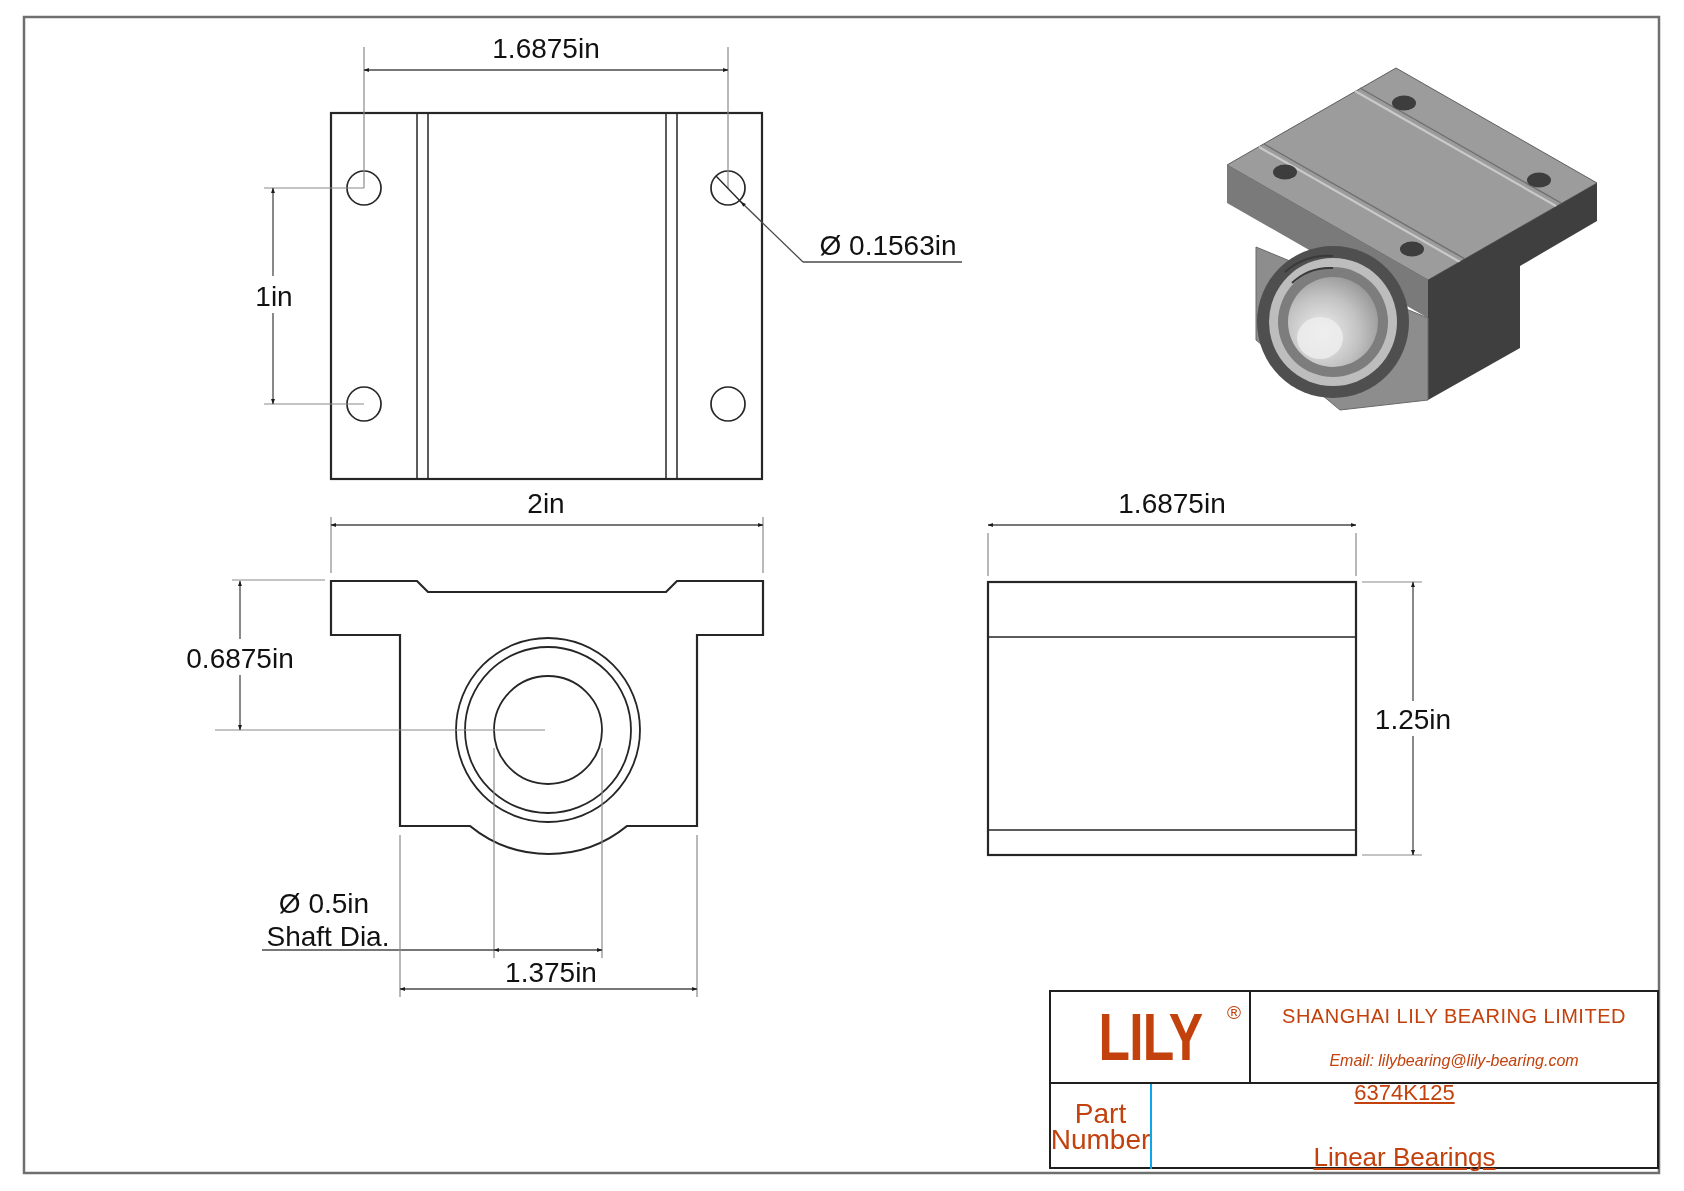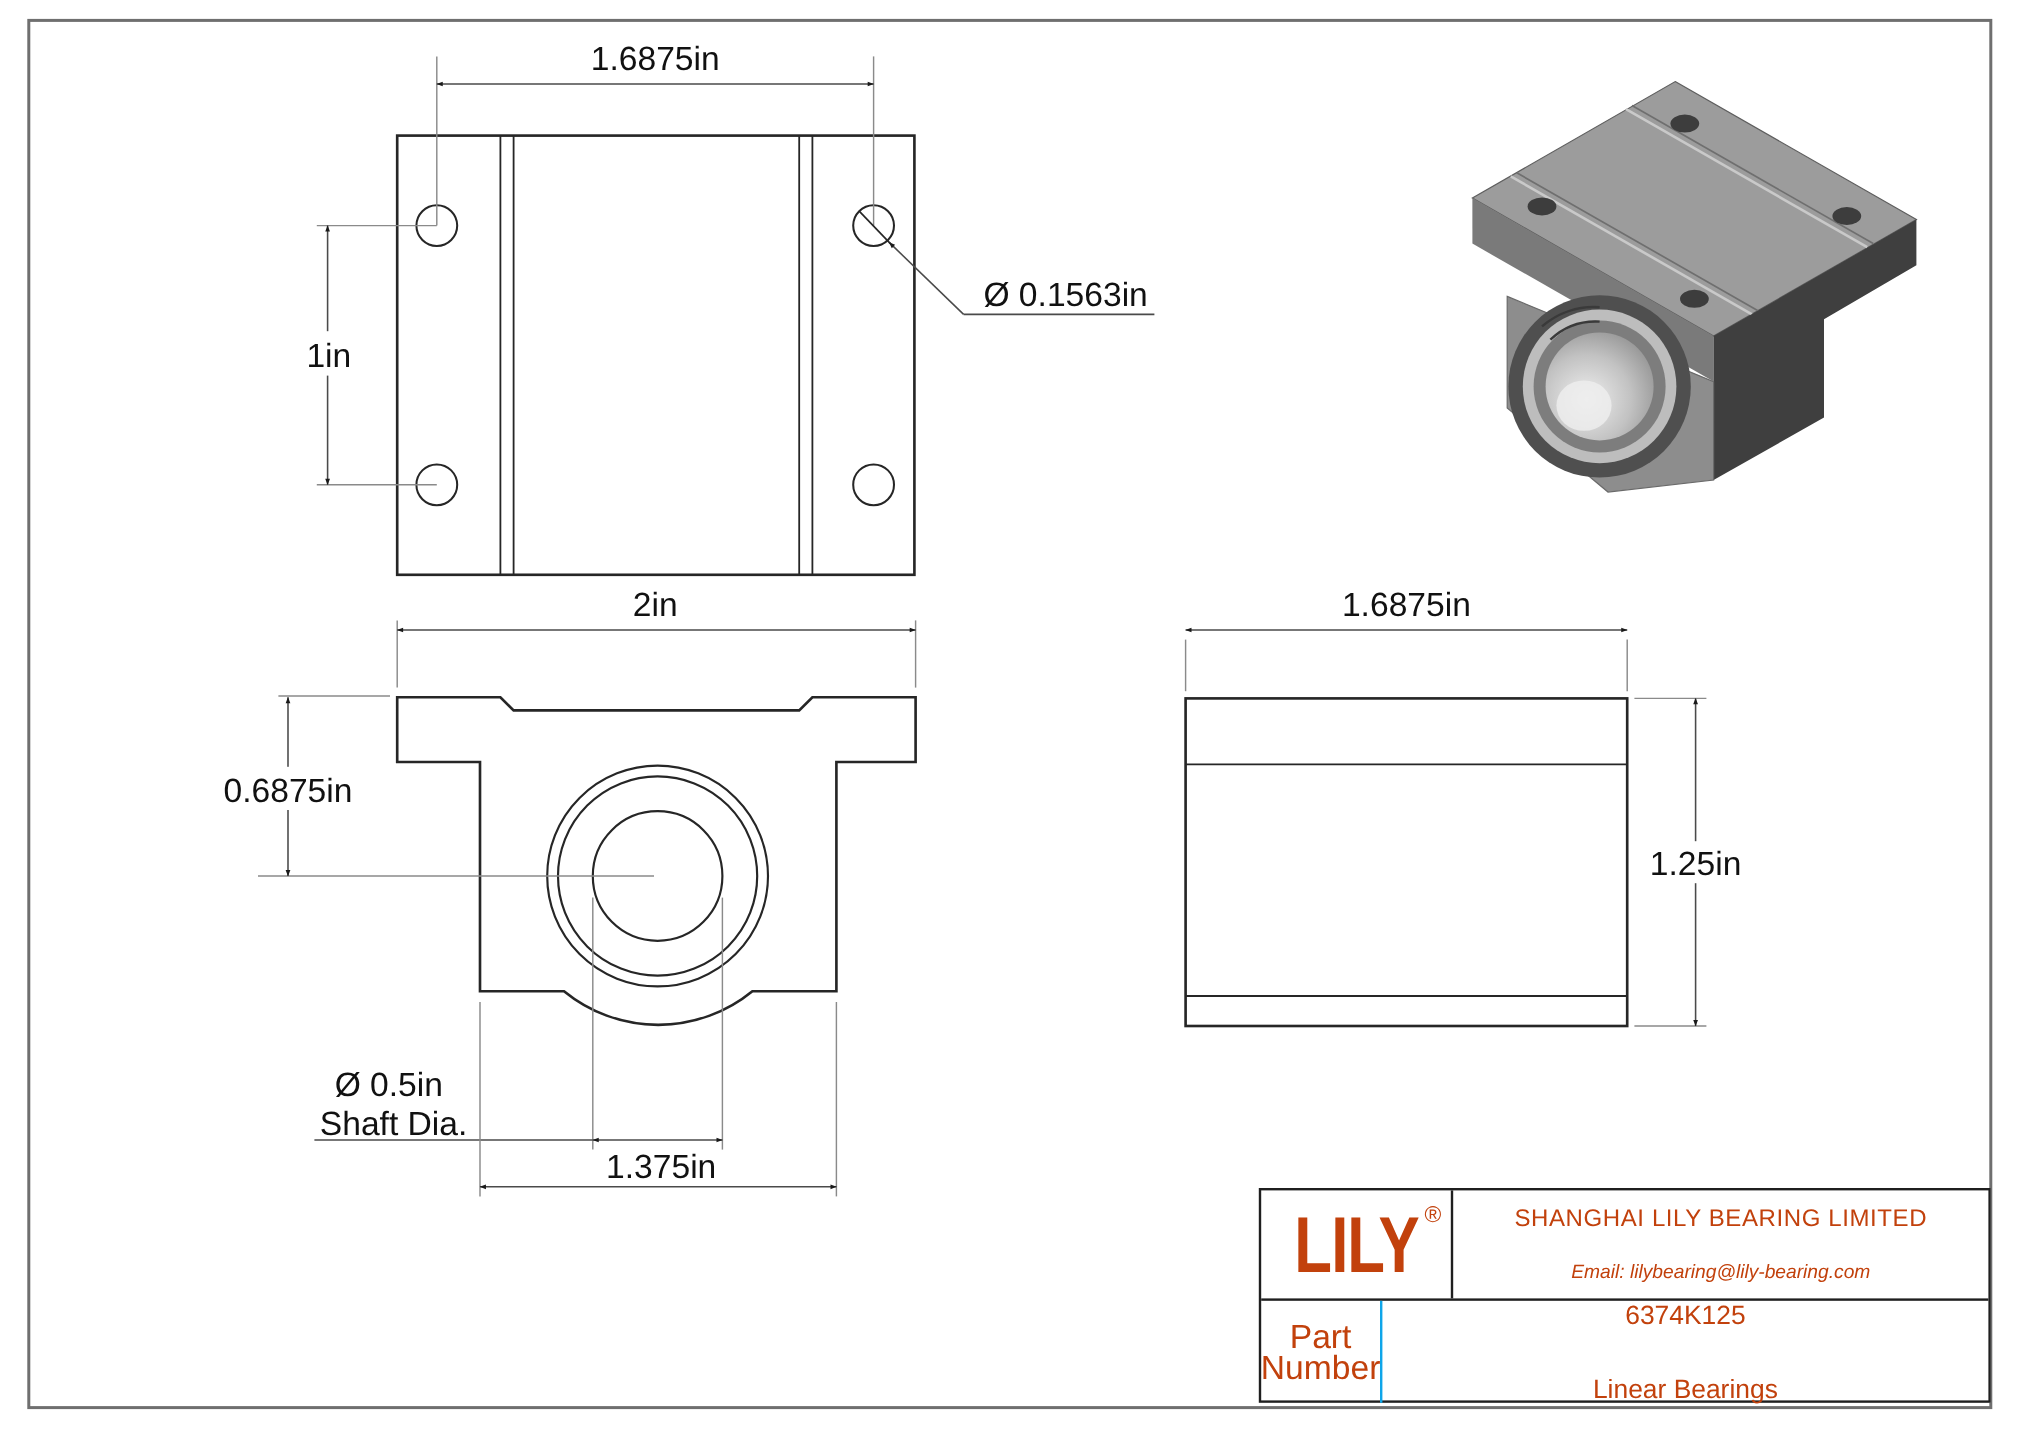--- a/index.html
+++ b/index.html
@@ -5,36 +5,36 @@
   html,body{margin:0;padding:0;background:#ffffff;}
   #canvas{position:relative;width:1684px;height:1191px;background:#ffffff;overflow:hidden;
           font-family:"Liberation Sans","DejaVu Sans",sans-serif;color:#c2410c;}
   svg{position:absolute;left:0;top:0;}
   .dimtext{font-family:"Liberation Sans","DejaVu Sans",sans-serif;font-size:28px;fill:#111;}
   
   .tblock{position:absolute;left:1049px;top:990px;width:610px;height:179px;
           border:2px solid #1f1f1f;box-sizing:border-box;background:#fff;}
   .tb-row1{display:flex;height:92px;border-bottom:2px solid #1f1f1f;box-sizing:border-box;}
   .tb-row2{display:flex;height:85px;box-sizing:border-box;}
-  .tb-logo-cell{width:160px;border-right:2px solid #1f1f1f;box-sizing:border-box;
+  .tb-logo-cell{width:200px;border-right:2px solid #1f1f1f;box-sizing:border-box;
                 position:relative;display:flex;align-items:center;justify-content:center;}
   .tb-logo{font-size:66px;font-weight:bold;letter-spacing:-1px;
            transform:scaleX(0.78);transform-origin:center;white-space:nowrap;}
   .tb-reg{position:absolute;right:8px;top:10px;font-size:19px;font-weight:normal;}
   .tb-company-cell{flex:1;display:flex;flex-direction:column;align-items:center;
                    justify-content:center;gap:24px;}
   .tb-company{font-size:20px;letter-spacing:0.5px;}
   .tb-email{font-size:16px;font-style:italic;}
   .tb-partlabel-cell{width:101px;border-right:2px solid #0ea5e9;box-sizing:border-box;
                      display:flex;flex-direction:column;align-items:center;justify-content:center;
                      font-size:28px;line-height:26px;}
   .tb-partval-cell{flex:1;display:flex;flex-direction:column;align-items:center;
-                   justify-content:center;}
+                   justify-content:center;text-decoration:underline;}
   .tb-partnum{font-size:22px;}
-  .tb-category{font-size:22px;margin-top:36px;}
+  .tb-category{font-size:26px;margin-top:36px;}
 </style>
 </head>
 <body>
 
 <div id="canvas">
 
 <svg width="1684" height="1191" viewBox="0 0 1684 1191">
   <defs>
     <marker id="arr" viewBox="0 0 10 10" refX="9.5" refY="5" markerWidth="14" markerHeight="5.2" orient="auto-start-reverse" markerUnits="userSpaceOnUse">
       <path d="M0,1.2 L10,5 L0,8.8 Z" fill="#1a1a1a"></path>

